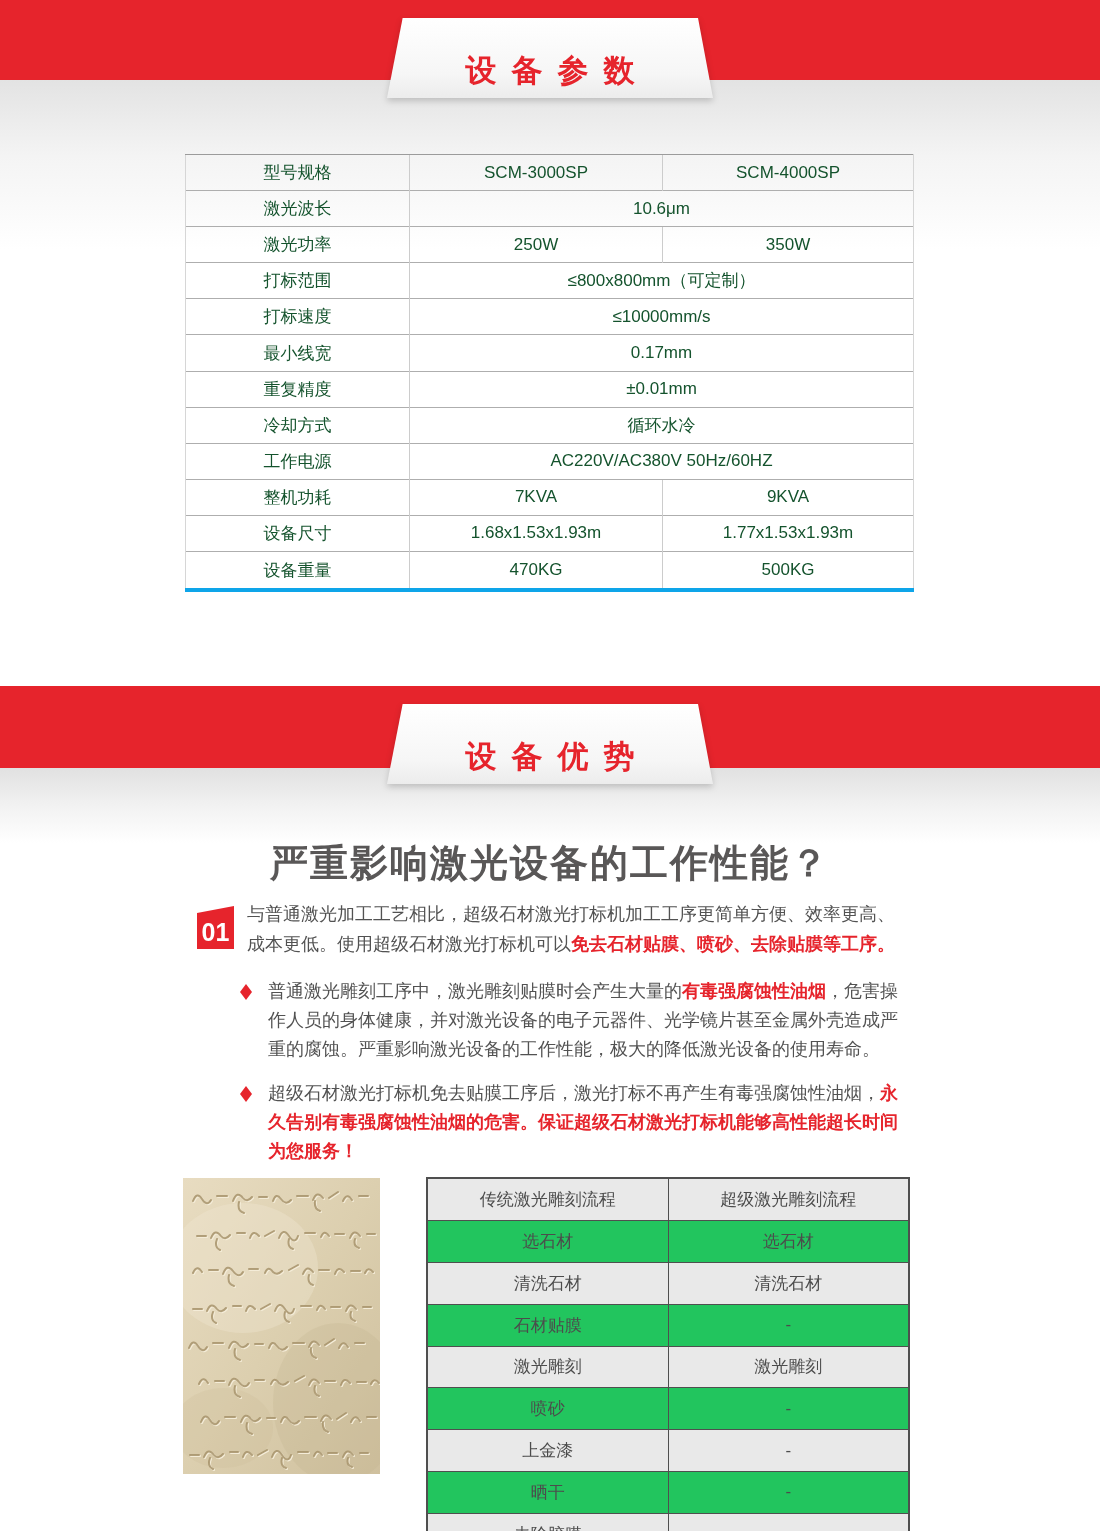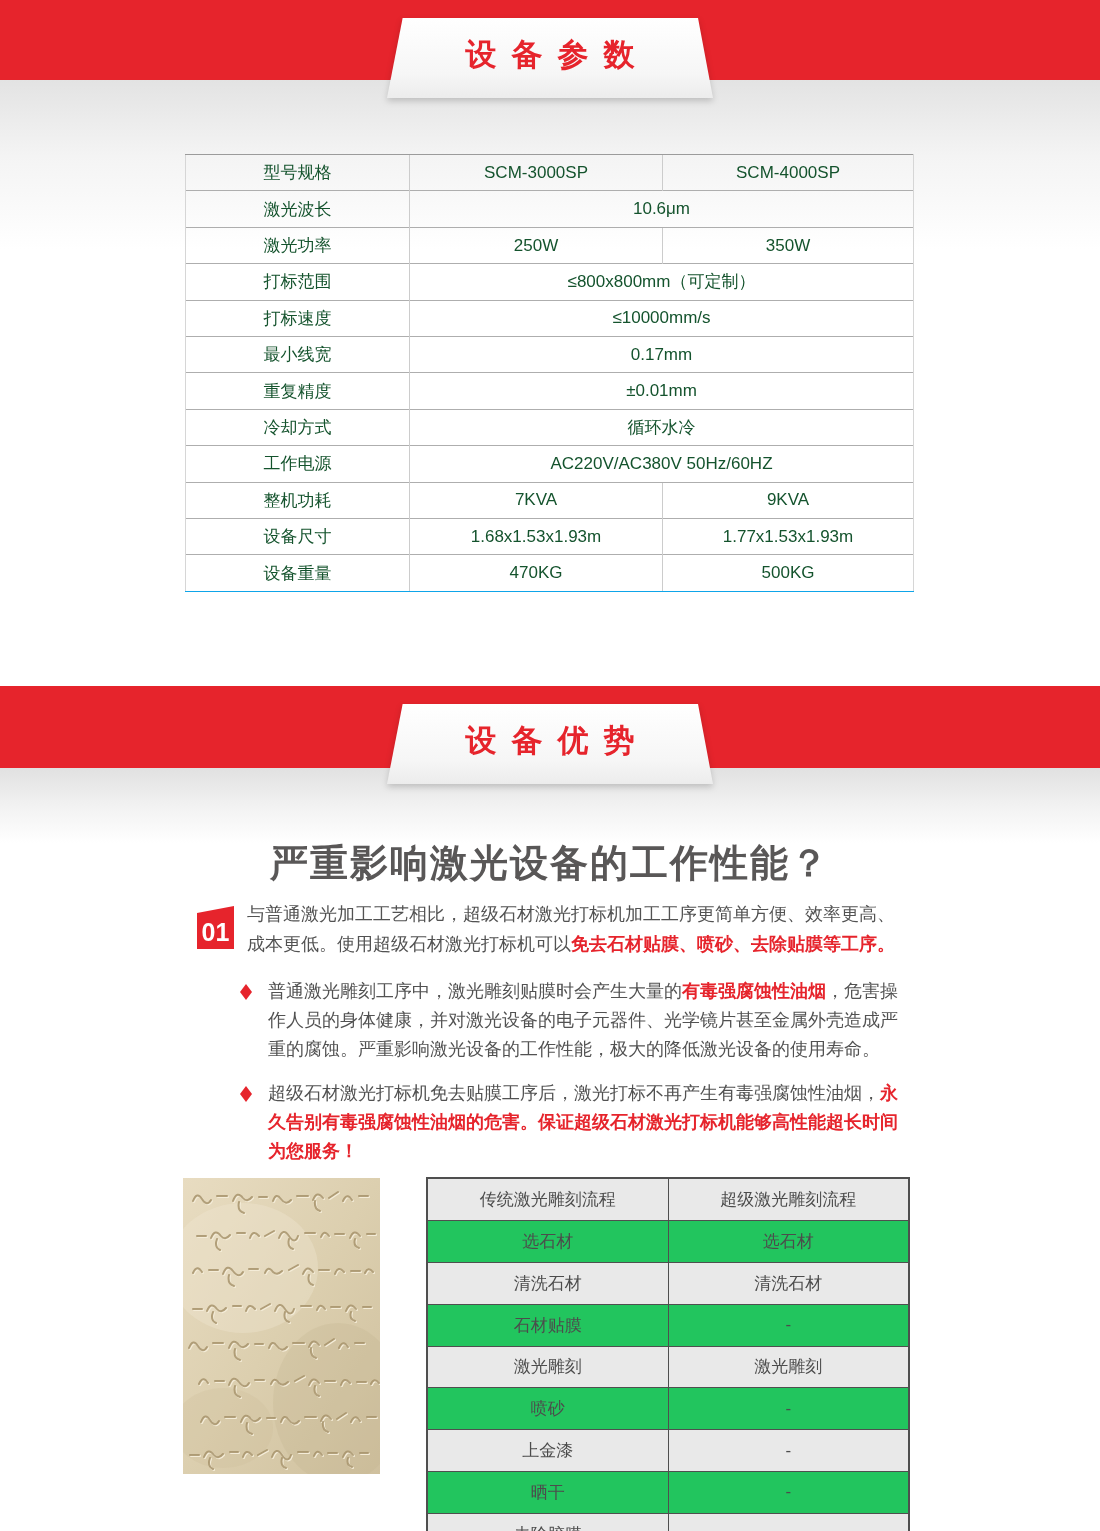--- a/index.html
+++ b/index.html
@@ -15,37 +15,37 @@
   .fade { position:absolute; left:0; width:1100px; z-index:1; }
   #fade1 { top:80px; height:170px; background:linear-gradient(180deg,#e3e3e3 0%,#f4f4f4 45%,#ffffff 100%); }
   #fade2 { top:768px; height:75px;  background:linear-gradient(180deg,#e1e1e1 0%,#f3f3f3 55%,#ffffff 100%); }
   .trap-wrap { position:absolute; z-index:3; filter:drop-shadow(0 3px 3px rgba(0,0,0,0.18)); }
   #trap1 { top:18px;  left:387px; }
   #trap2 { top:704px; left:387px; }
   .trap {
     width:326px; height:80px;
     background:linear-gradient(180deg,#ffffff 0%,#f6f6f6 70%,#ececec 100%);
     clip-path:polygon(4.8% 0, 95.4% 0, 100% 100%, 0 100%);
-    display:flex; align-items:center; justify-content:center;
+    display:flex; align-items:flex-end; justify-content:center;
   }
   .trap span {
     color:#e6242c; font-size:31px; font-weight:bold;
     letter-spacing:15px; padding-left:15px; padding-bottom:6px;
   }
   
   table.spec {
     position:absolute; left:185px; top:154px; width:728px; height:438px;
     border-collapse:collapse; table-layout:fixed; z-index:4;
     font-size:17px; color:#14532d;
   }
   .spec td { border-top:1px solid #aeaeae; border-left:1px solid #cccccc; text-align:center; padding:0; }
   .spec td:first-child { border-left:1px solid #d6d6d6; }
   .spec td:last-child  { border-right:1px solid #d6d6d6; }
   .spec tr:first-child td { border-top:1px solid #9b9b9b; }
-  .spec tr:last-child td  { border-bottom:1px solid #0ea5e9;margin-top:24px; }
+  .spec tr:last-child td  { border-bottom:4px solid #0ea5e9;margin-top:24px; }
   
   .heading {
     position:absolute; top:838px; left:0; width:1100px; text-align:center;
     font-size:38px; font-weight:bold; color:#595757; letter-spacing:2px; z-index:4;
   }
   .num-badge {
     position:absolute; left:197px; top:906px; width:37px; height:43px;
     background:#e6242c; clip-path:polygon(0 16%,100% 0,100% 100%,0 100%);
     color:#ffffff; font-size:25px; font-weight:bold;
     display:flex; align-items:flex-end; justify-content:center; padding-bottom:2px;

